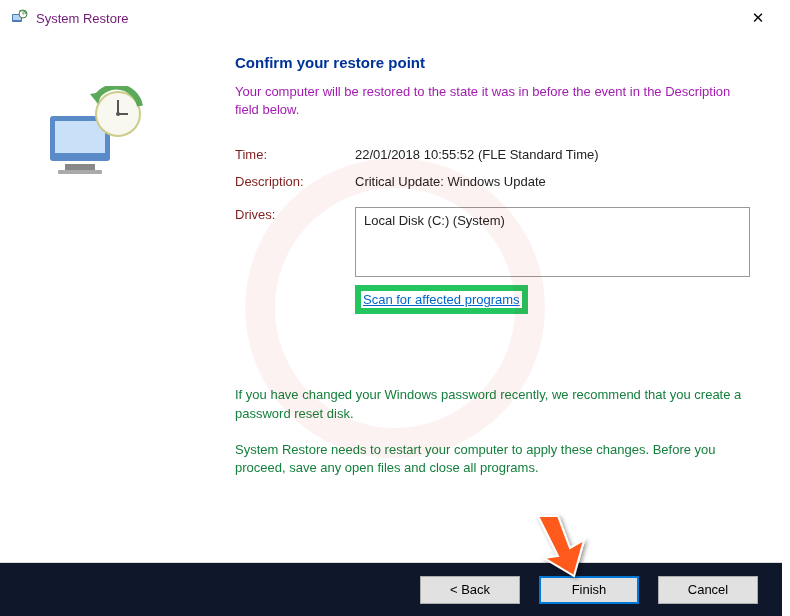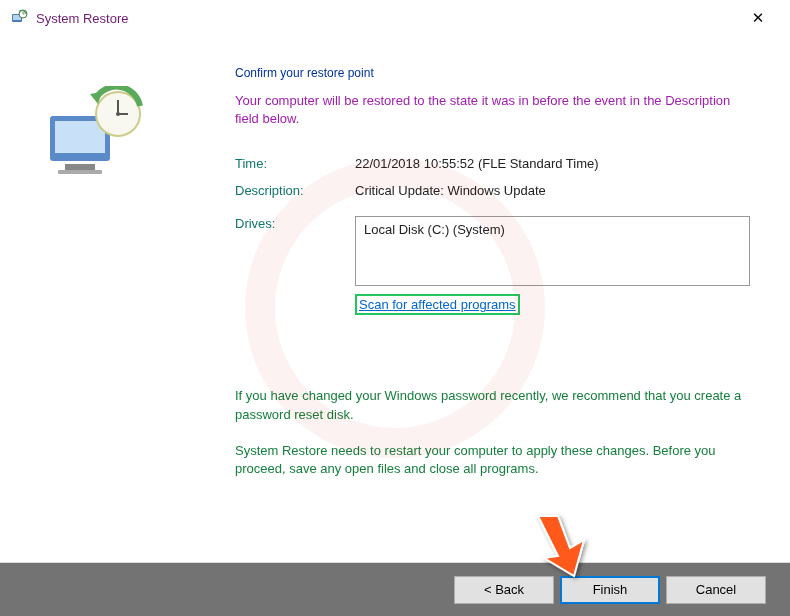--- a/index.html
+++ b/index.html
@@ -44,73 +44,73 @@
     .restore-icon {
       width: 120px; height: 100px;
       position: relative;
       margin-left: 20px;
     }
     .main {
       flex: 1;
       color: #222;
     }
     .heading {
-      font-size: 12px;
+      font-size: 15px;
       color: #003399;
-      font-weight: 400;
+      font-weight: 700;
       margin-bottom: 12px;
-      margin-top: 20px;
+      margin-top: 8px;
     }
     .intro {
       margin-bottom: 28px;
       line-height: 1.4;
       color: #a21caf;
     }
     .row {
       display: flex;
       margin-bottom: 12px;
       align-items: flex-start;
     }
     .label {
       width: 120px;
-      color: #0f766e;
+      color: #7f1d1d;
     }
     .value { color: #222; }
     .drives-box {
       border: 1px solid #999;
       width: 395px;
       height: 70px;
       padding: 5px 8px;
       background: #fff;
     }
     .scan-link {
       color: #0066cc;
       text-decoration: underline;
       cursor: pointer;
-      border: 2px solid #22c55e;
+      border: 6px solid #22c55e;
       padding: 1px 2px;
       display: inline-block;
     }
     .spacer { height: 60px; }
     .note {
       line-height: 1.4;
       margin-bottom: 18px;
       color: #15803d;
     }
     .footer {
       position: absolute;
-      bottom: 0; left: 0; right: 0;
+      bottom: 0; left: 0; right: 8px;
       height: 54px;
-      background: #737373;
+      background: #0f172a;
       border-top: 1px solid #ddd;
       display: flex;
       align-items: center;
       justify-content: flex-end;
       padding-right: 24px;
-      gap: 6px;
+      gap: 19px;
     }
     .btn {
       min-width: 100px;
       height: 28px;
       background: #e1e1e1;
       border: 1px solid #adadad;
       font-family: inherit;
       font-size: 13px;
       cursor: pointer;
     }

